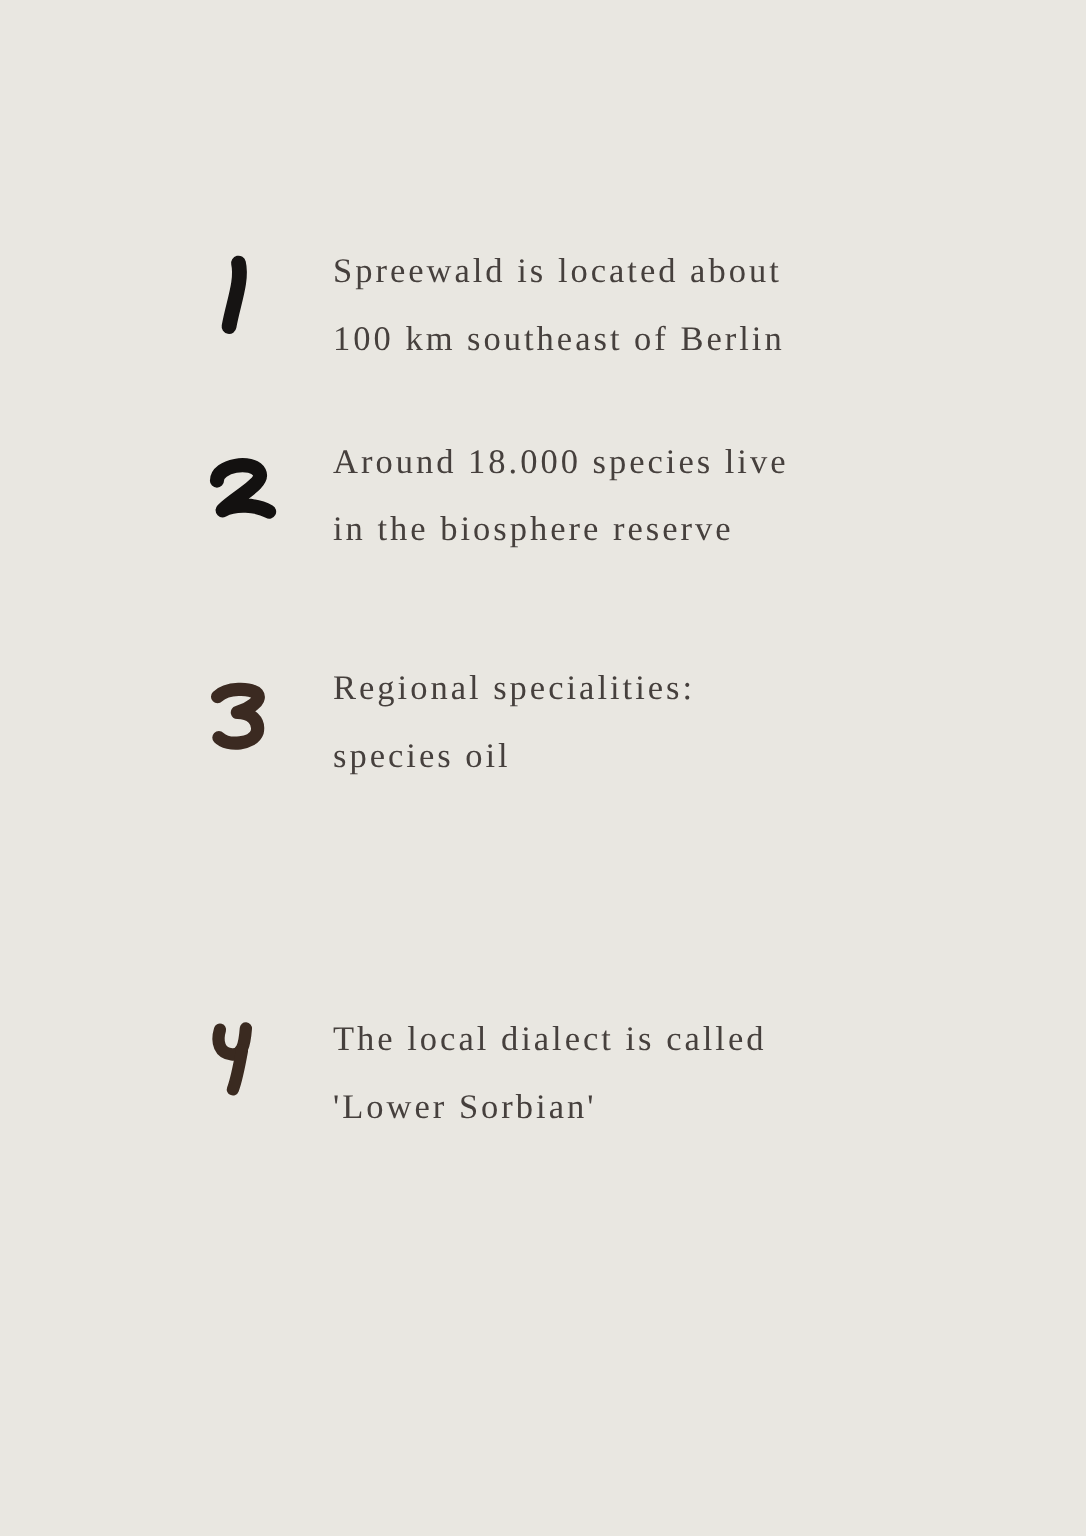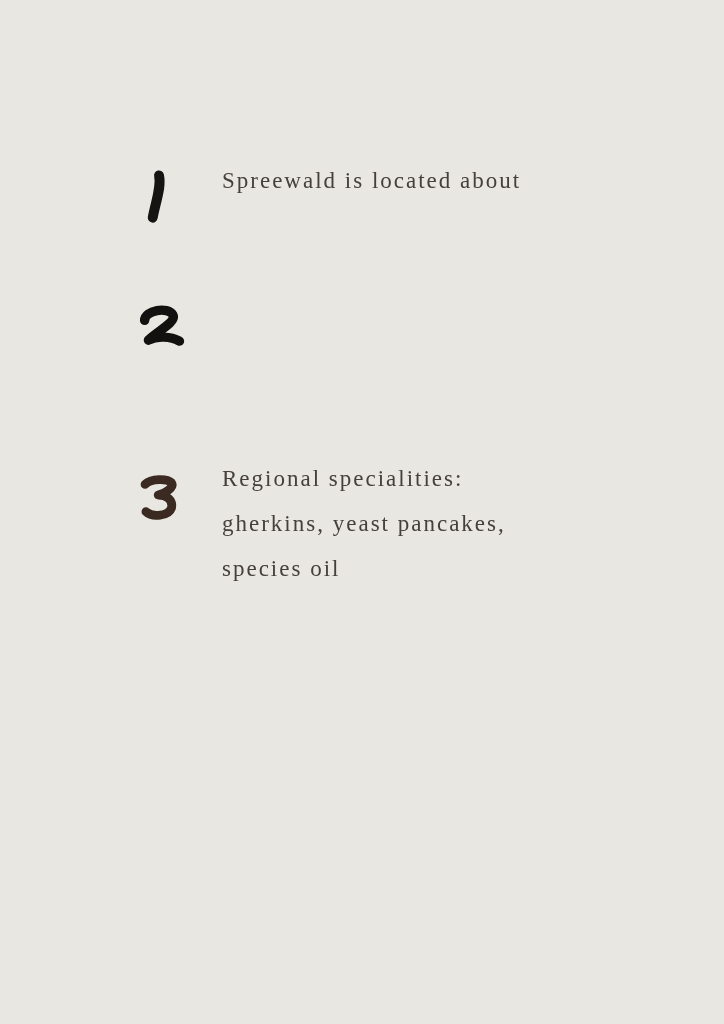--- a/index.html
+++ b/index.html
@@ -18,21 +18,21 @@
     overflow: hidden;
   }
   .fact {
     position: absolute;
     left: 138px;
     display: flex;
     align-items: flex-start;
   }
   .fact-1 { top: 158px; }
   .fact-2 { top: 285px; }
-  .fact-3 { top: 456px; }
+  .fact-3 { top: 436px; }
   .fact-4 { top: 670px; }
   .num-col {
     width: 84px;
     flex: none;
   }
   .num-svg { display: block; }
   .num-svg path {
     fill: none;
     stroke-linecap: round;
     stroke-linejoin: round;
@@ -63,40 +63,57 @@
 
   <div class="fact fact-1">
     <div class="num-col">
       <span class="sr-only">1</span>
       <svg class="num-svg num-svg-1" viewBox="0 0 30 60" aria-hidden="true">
         <path d="M20 6 C23 19 16 36 13 53" stroke-width="11" stroke="#161413"></path>
       </svg>
     </div>
     <div class="text-col">
       <div class="line">Spreewald is located about</div>
+      <div class="line">100 km southeast of Berlin</div>
     </div>
   </div>
 
   <div class="fact fact-2">
     <div class="num-col">
       <span class="sr-only">2</span>
       <svg class="num-svg num-svg-2" viewBox="0 0 50 46" aria-hidden="true">
         <path d="M6 16 C6 5 31 1 36 10 C40 18 20 27 10 37 C19 32 34 33 43 38" stroke-width="10" stroke="#131110"></path>
       </svg>
+    </div>
+    <div class="text-col">
+      <div class="line">Around 18.000 species live</div>
+      <div class="line">in the biosphere reserve</div>
     </div>
   </div>
 
   <div class="fact fact-3">
     <div class="num-col">
       <span class="sr-only">3</span>
       <svg class="num-svg num-svg-3" viewBox="0 0 50 52" aria-hidden="true">
         <path d="M8 10 C15 3 33 3 38 8 C42 13 31 20 23 22 C33 22 40 28 38 37 C35 46 16 48 9 41" stroke-width="10" stroke="#3b2a21"></path>
       </svg>
     </div>
     <div class="text-col">
       <div class="line">Regional specialities:</div>
-      <div class="line">gherkins, yeast pancakes,</div>
       <div class="line">species oil</div>
     </div>
   </div>
 
+  <div class="fact fact-4">
+    <div class="num-col">
+      <span class="sr-only">4</span>
+      <svg class="num-svg num-svg-4" viewBox="0 0 44 58" aria-hidden="true">
+        <path d="M10 7 C7 17 10 25 19 26 C27 27 29 19 30 6" stroke-width="9.5" stroke="#3a2a20"></path>
+        <path d="M27 23 C25 34 23 45 20 53" stroke-width="9.5" stroke="#3a2a20"></path>
+      </svg>
+    </div>
+    <div class="text-col">
+      <div class="line">The local dialect is called</div>
+      <div class="line">'Lower Sorbian'</div>
+    </div>
+  </div>
 
 </div>
 
 </body></html>

